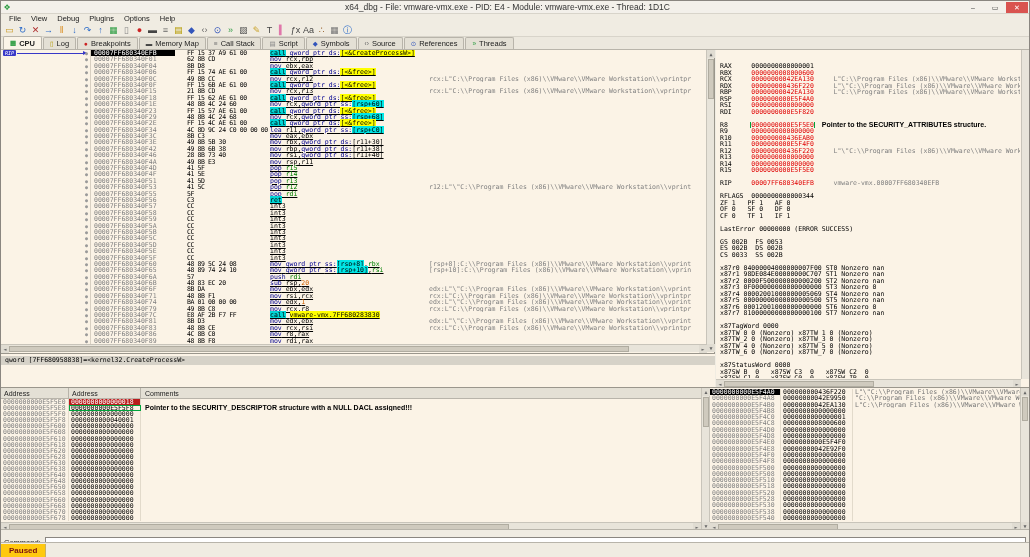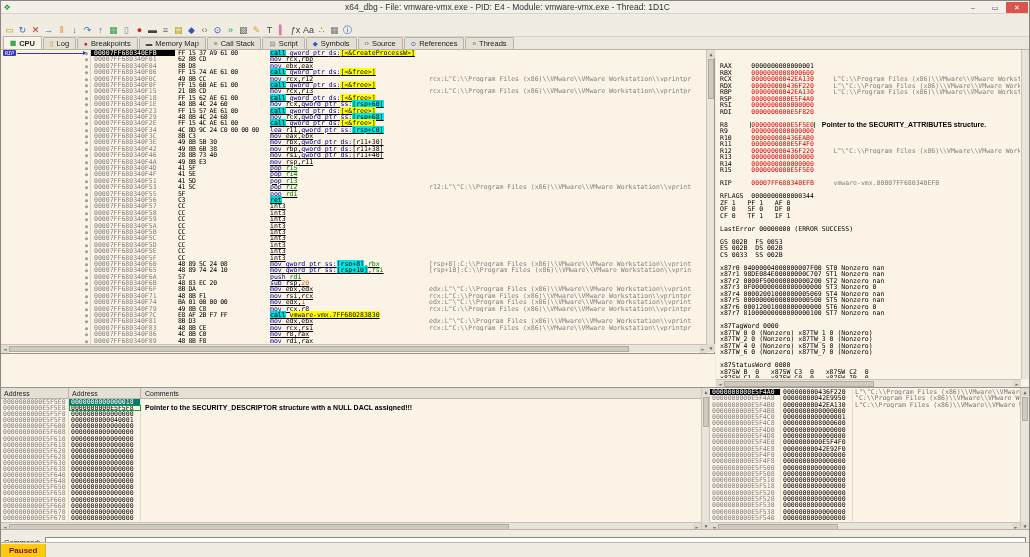--- a/index.html
+++ b/index.html
@@ -49,21 +49,21 @@
   .bullet { position:absolute; right:2px; top:0; color:#9a9a9a; font-size:5px; }
   .ripgrp { display:none; }
   .ripgrp.on { display:block; }
   .ripbox { position:absolute; left:2px; top:0; background:#3838c8; color:#fff; font-size:5px;
             line-height:6px; padding:0 2px; border-radius:1px; z-index:2; }
   .riparrow { position:absolute; left:16px; right:4px; top:3px; border-top:1px solid #3838c8; }
   .riparrow:after { content:""; position:absolute; right:-1px; top:-3px; border-left:4px solid #3838c8;
                     border-top:2.5px solid transparent; border-bottom:2.5px solid transparent; }
   .daddr { width:84px; color:#808080; padding-left:3px; }
   .daddr.sel { background:#000; color:#fff; }
-  .dbytes { width:92px; color:#000; padding-left:3px; letter-spacing:-0.4px; }
+  .dbytes { width:92px; color:#000; padding-left:12px; letter-spacing:-0.4px; }
   .dinstr { width:162px; padding-left:3px;text-decoration:underline; }
   .dcomment { flex:1; color:#808080; overflow:hidden; }
   .tk { white-space:pre; }
   .mn { color:#000090; }
   .op { color:#000; }
   .grn { color:#008000; }
   .num { color:#d06000; }
   .cal { background:#00d6d6; color:#000; }
   .yel { background:#ffff00; color:#000; }
   .cyn { background:#00e6e6; color:#000; }
@@ -104,21 +104,21 @@
   .bottom { position:absolute; left:0; top:386px; right:0; height:142px; border-top:1px solid #9a968c; }
   .dumpleft { position:absolute; left:0; top:0; width:700px; height:142px; background:#fbf3e6; }
   .dlheader { display:flex; height:11px; background:#e4e0d5; border-bottom:1px solid #b8b4aa;
               font-size:7px; color:#222; }
   .dlheader .hc1 { width:68px; padding-left:3px; border-right:1px solid #b8b4aa; line-height:11px; }
   .dlheader .hc2 { width:72px; padding-left:3px; border-right:1px solid #b8b4aa; line-height:11px; }
   .dlheader .hc3 { flex:1; padding-left:4px; line-height:11px; }
   .dlrow { display:flex; height:6.1px; line-height:6.1px; font-size:6.5px; white-space:pre; }
   .dlc1 { width:68px; padding-left:2px; color:#808080; border-right:1px solid #e2dacb; }
   .dlc2 { width:72px; padding-left:2px; color:#000; border-right:1px solid #e2dacb; }
-  .dlc2.vsel { background:#0f766e; color:#fff; }
+  .dlc2.vsel { background:#b91c1c; color:#fff; }
   .dlc2.gbox { outline:1.5px solid #00a33c; outline-offset:-1px; }
   .dlc3 { flex:1; padding-left:4px; overflow:hidden; }
   .dlhscroll { position:absolute; left:0; bottom:0; width:700px; height:8px; background:#e8e4da; border-top:1px solid #c8c4ba; }
   .dlhscroll .thumb { position:absolute; left:8px; top:1px; width:500px; height:6px; background:#cfcabe; border:1px solid #b0aca0; }
   .dlvscroll { position:absolute; left:700px; top:0; width:9px; height:142px; background:#e8e4da;
                border-left:1px solid #c8c4ba; border-right:1px solid #c8c4ba; }
   .dlvscroll .vthumb { position:absolute; left:1px; top:9px; width:6px; height:30px; background:#cfcabe; border:1px solid #b0aca0; }
 
   .stackright { position:absolute; left:709px; top:0; right:0; height:142px; background:#fbf3e6; }
   .strows { position:absolute; left:0; top:1px; right:9px; bottom:9px; overflow:hidden; }
@@ -153,20 +153,29 @@
   <div class="titlebar">
     <span class="appicon">❖</span>
     <span class="title">x64_dbg - File: vmware-vmx.exe - PID: E4 - Module: vmware-vmx.exe - Thread: 1D1C</span>
     <span class="winbtns">
       <span class="wbtn">–</span>
       <span class="wbtn">▭</span>
       <span class="wbtn close">✕</span>
     </span>
   </div>
 
+  <div class="menubar">
+
+  <span class="menuitem">File</span>
+      <span class="menuitem">View</span>
+      <span class="menuitem">Debug</span>
+      <span class="menuitem">Plugins</span>
+      <span class="menuitem">Options</span>
+      <span class="menuitem">Help</span>
+    </div>
 
   <div class="toolbar">
 
   <span class="tbicon" style="color: rgb(201, 151, 28);">▭</span>
       <span class="tbicon" style="color: rgb(43, 107, 201);">↻</span>
       <span class="tbicon" style="color: rgb(176, 48, 48);">✕</span>
       <span class="tbicon" style="color: rgb(43, 107, 201);">→</span>
       <span class="tbicon" style="color: rgb(217, 138, 26);">‖</span>
       <span class="tbicon" style="color: rgb(43, 107, 201);">↓</span>
       <span class="tbicon" style="color: rgb(43, 107, 201);">↷</span>
@@ -622,20 +631,21 @@
         <span class="sbarrow" style="top:0;">▲</span>
         <span class="vthumb"></span>
         <span class="sbarrow" style="top:294px;">▼</span>
       </div>
       <div class="dhscroll">
         <span class="sbarrow" style="left:0;">◄</span>
         <span class="thumb"></span>
         <span class="sbarrow" style="right:0;">►</span>
       </div>
       <div class="infobox">
+        <div class="infoline1">qword [7FF680958838]=&lt;kernel32.CreateProcessW&gt;</div>
       </div>
     </div>
 
     <div class="regs mono">
       <div class="rlines">
 
       <div class="rline"><span class="tk blk">RAX     </span><span class="tk blk">0000000000000001</span></div>
           <div class="rline"><span class="tk blk">RBX     </span><span class="tk red">0000000008000600</span></div>
           <div class="rline"><span class="tk blk">RCX     </span><span class="tk red">00000000042EA130</span><span class="tk blk">     </span><span class="tk gray">L"C:\\Program Files (x86)\\VMware\\VMware Workstatio</span></div>
           <div class="rline"><span class="tk blk">RDX     </span><span class="tk red">000000000436F220</span><span class="tk blk">     </span><span class="tk gray">L"\"C:\\Program Files (x86)\\VMware\\VMware Workstat</span></div>

